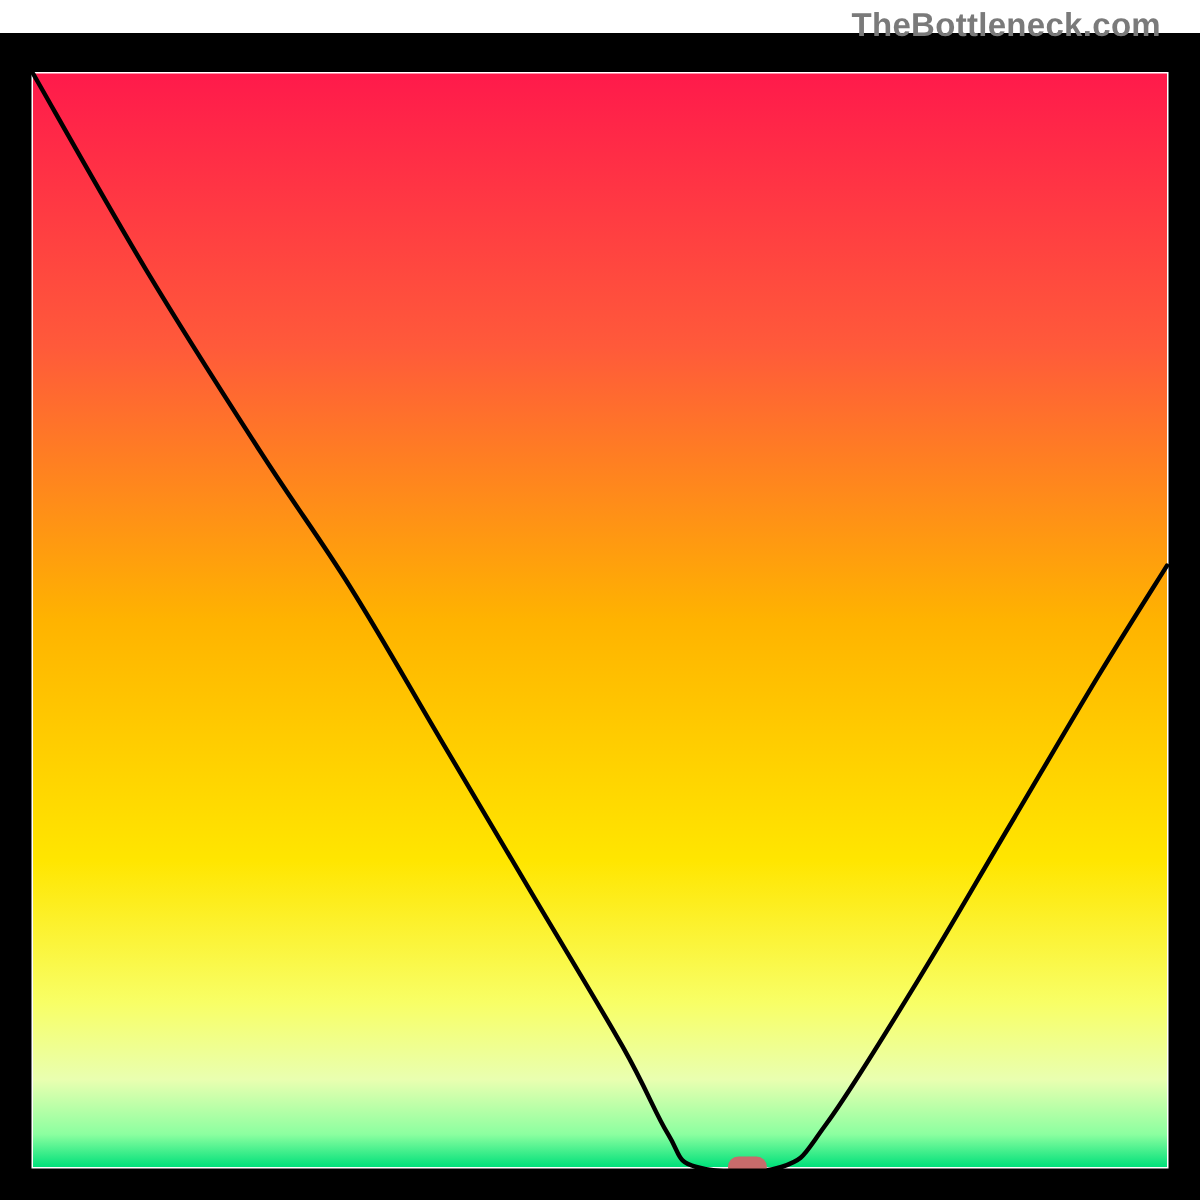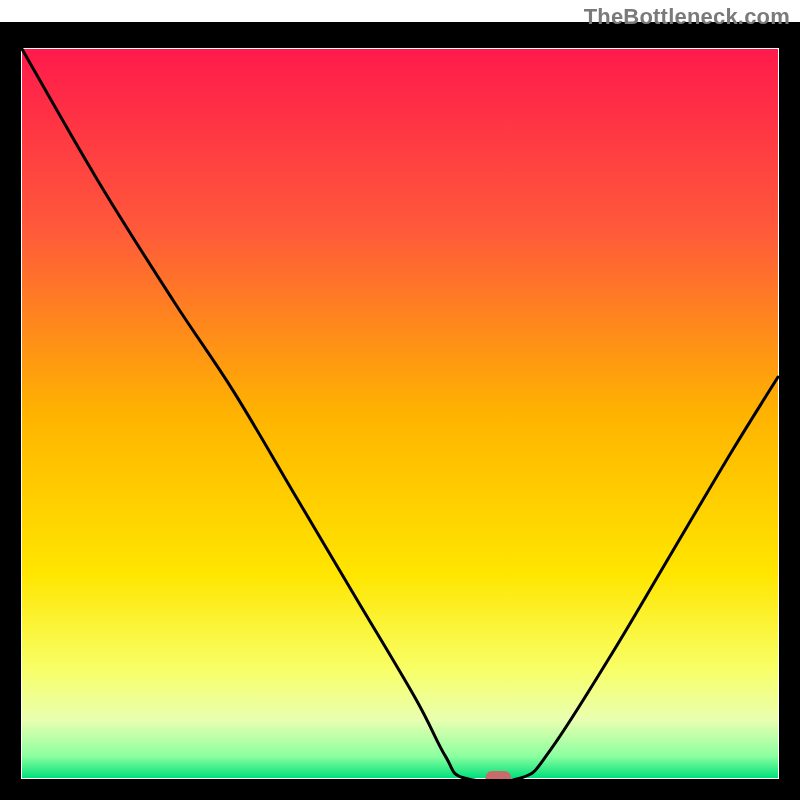--- a/index.html
+++ b/index.html
@@ -11,21 +11,21 @@
     font-family: Arial, Helvetica, sans-serif;
   }
   .container {
     position: relative;
     width: 800px;
     height: 800px;
   }
   .attribution {
     position: absolute;
     top: 4px;
-    right: 10px;
+    right: 26px;
     font-size: 22px;
     font-weight: bold;
     color: #7a7a7a;
     letter-spacing: 0.2px;
   }
   svg {
     display: block;
   }
 </style>
 </head>

